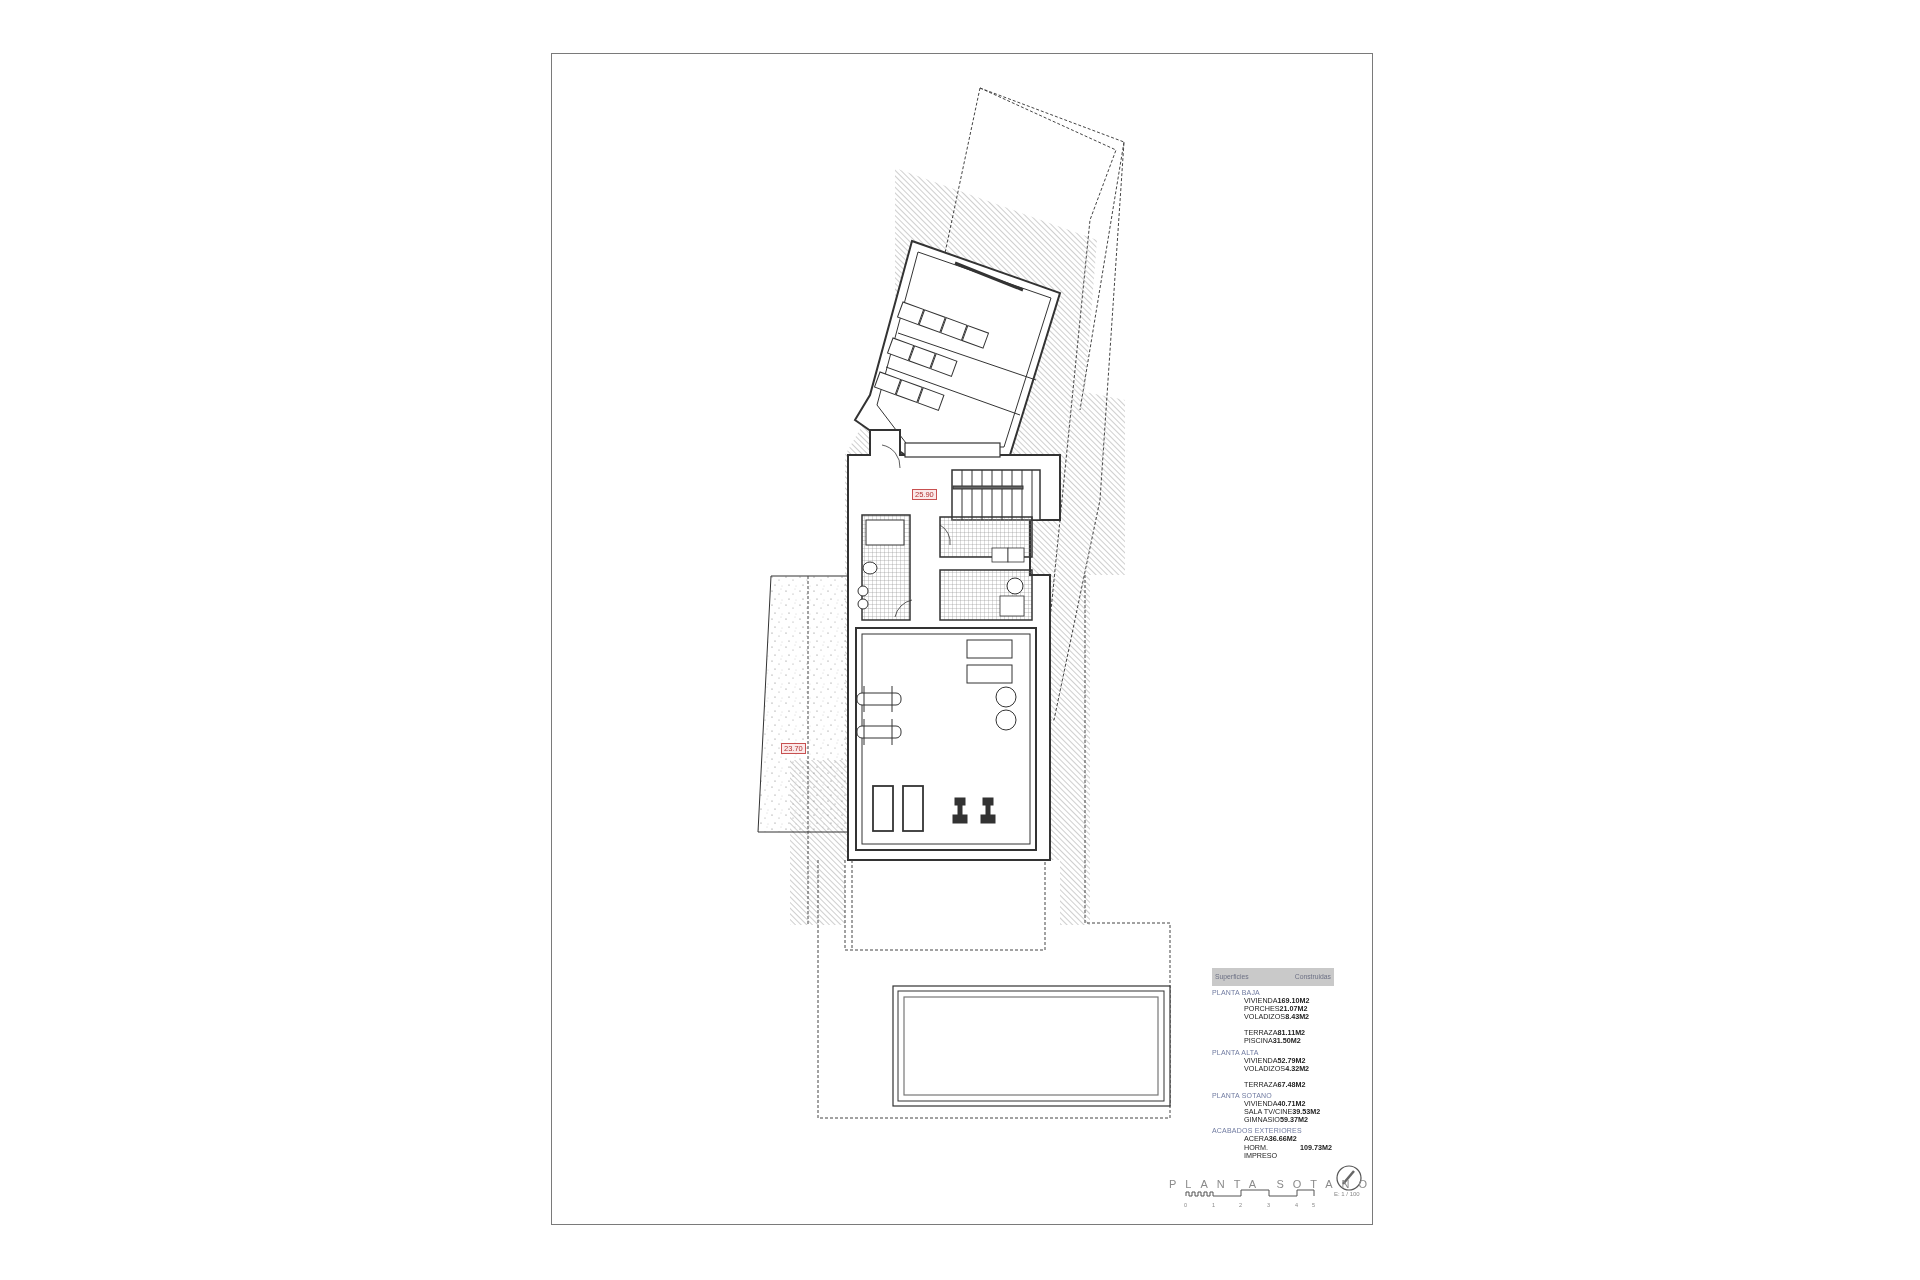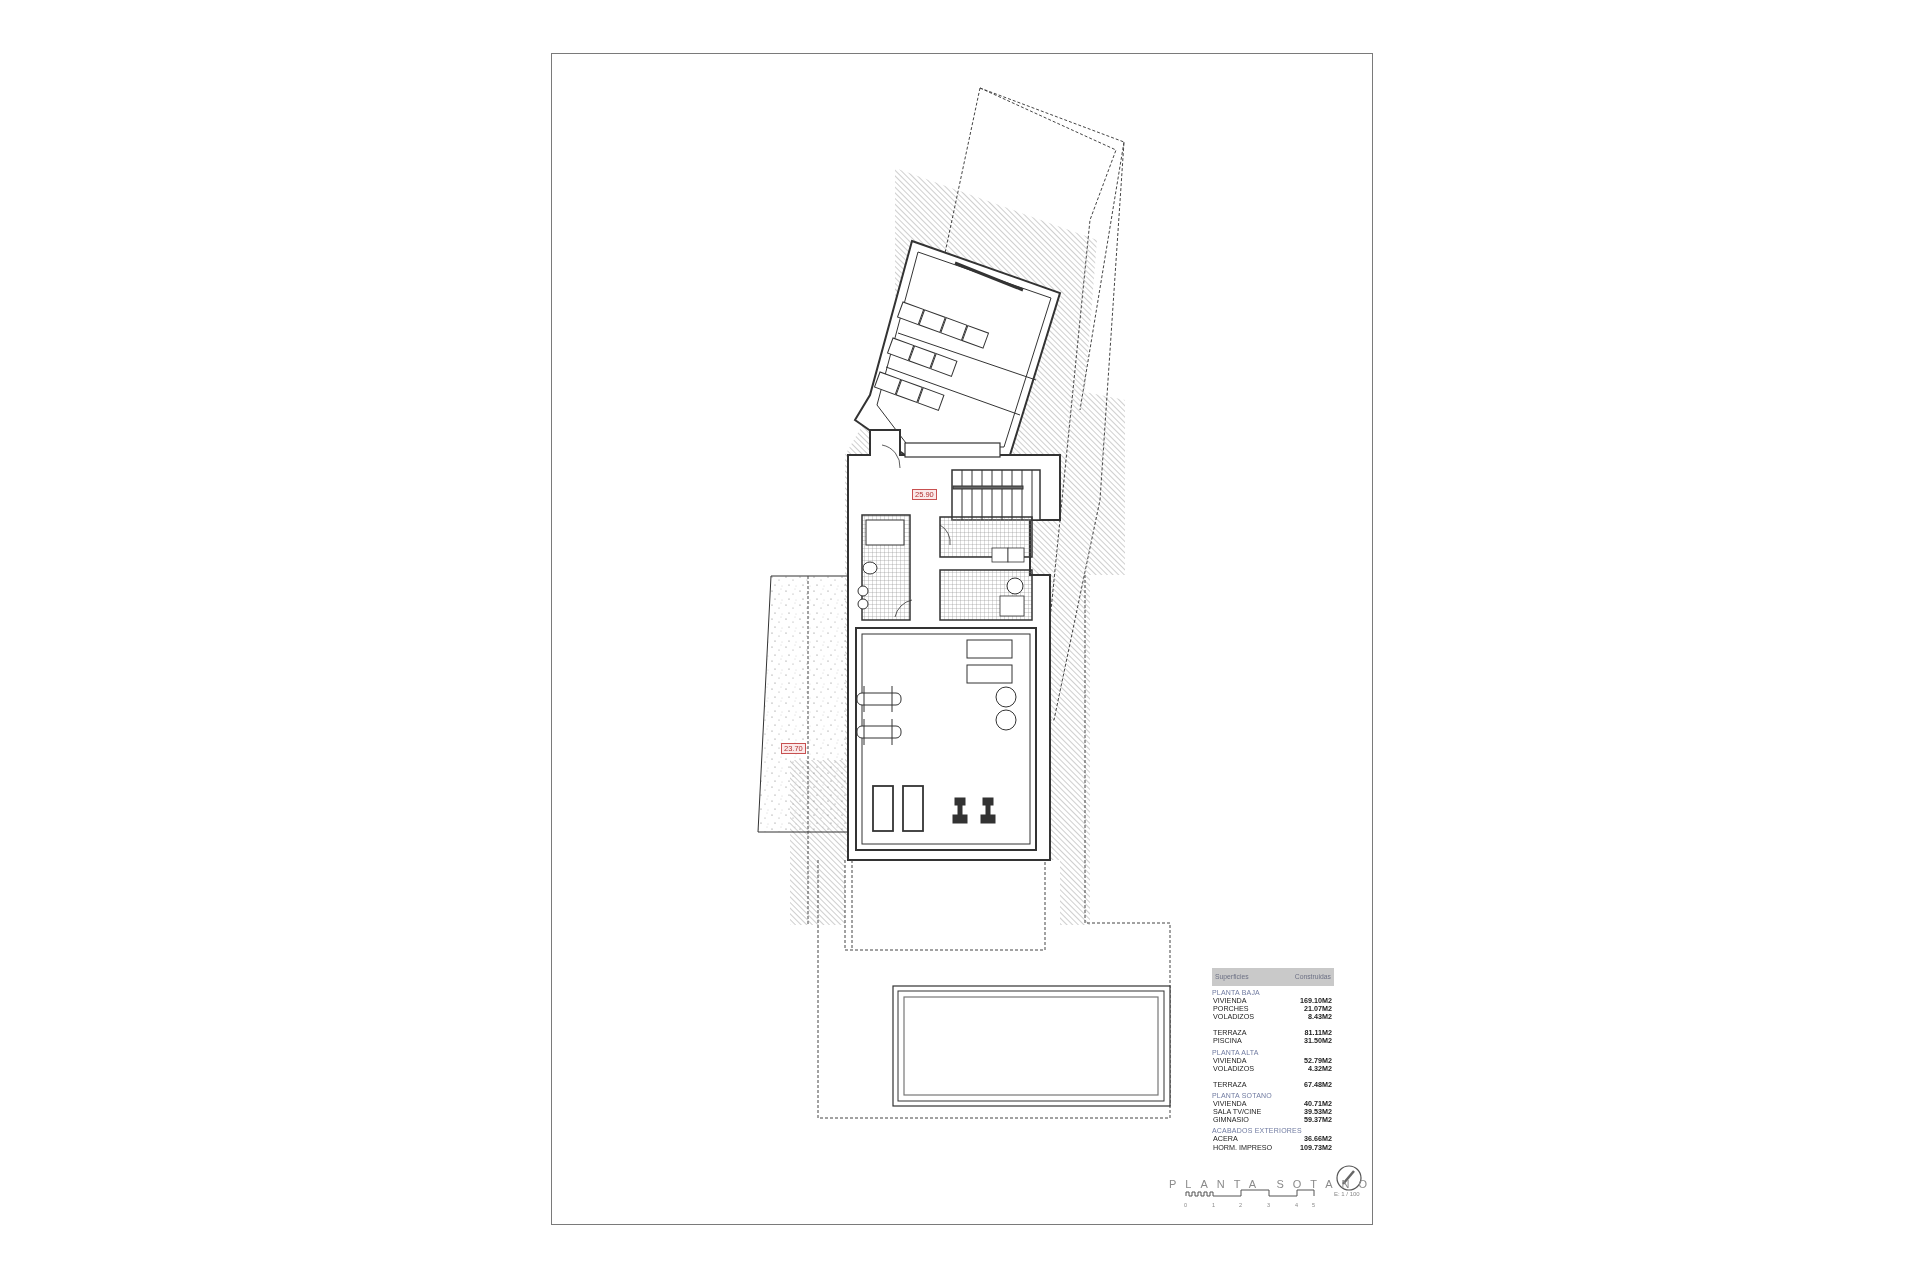--- a/index.html
+++ b/index.html
@@ -3,21 +3,21 @@
 <meta charset="utf-8">
 <style>
   html, body { margin: 0; padding: 0; background: #ffffff; }
   body { width: 1920px; height: 1280px; position: relative; overflow: hidden; font-family: "Liberation Sans", sans-serif; }
   #sheet { position: absolute; left: 0; top: 0; width: 1920px; height: 1280px; }
   .frame { position: absolute; left: 551px; top: 53px; width: 822px; height: 1172px; border: 1.5px solid #7a7a7a; box-sizing: border-box; }
   svg.plan { position: absolute; left: 0; top: 0; }
   .area-table { position: absolute; left: 1212px; top: 968px; width: 122px; font-size: 7.2px; line-height: 8.1px; color: #222; }
   .area-table .hdr { display: flex; justify-content: space-between; background: #c9c9c9; color: #6d7185; padding: 3px 3px; height: 12px; align-items: center; font-size: 6.8px; }
   .area-table .sec { color: #6f7aa0; margin-top: 3px; font-size: 7px; letter-spacing: 0.2px; }
-  .area-table .row { display: flex; justify-content: space-between; padding: 0 2px 0 1px; text-transform: uppercase; }
+  .area-table .row { display: flex; padding: 0 2px 0 1px; text-transform: uppercase; margin-left: 31px; }
   .area-table .row .v { text-align: right; font-weight: bold; }
   .area-table .gap { height: 8px; }
   .title-block { position: absolute; left: 1169px; top: 1178px; font-size: 11px; letter-spacing: 9px; color: #8a8a8a; }
   .scale-label { position: absolute; left: 1334px; top: 1191px; font-size: 6px; color: #888; }
   .scale-nums { position: absolute; top: 1202px; font-size: 5.5px; color: #888; }
   .room-tag { position: absolute; font-size: 7.5px; color: #b03030; border: 1px solid #c85050; background: #fbe9e9; padding: 0 2px; line-height: 9px; }
 </style>
 </head>
 <body>
 

